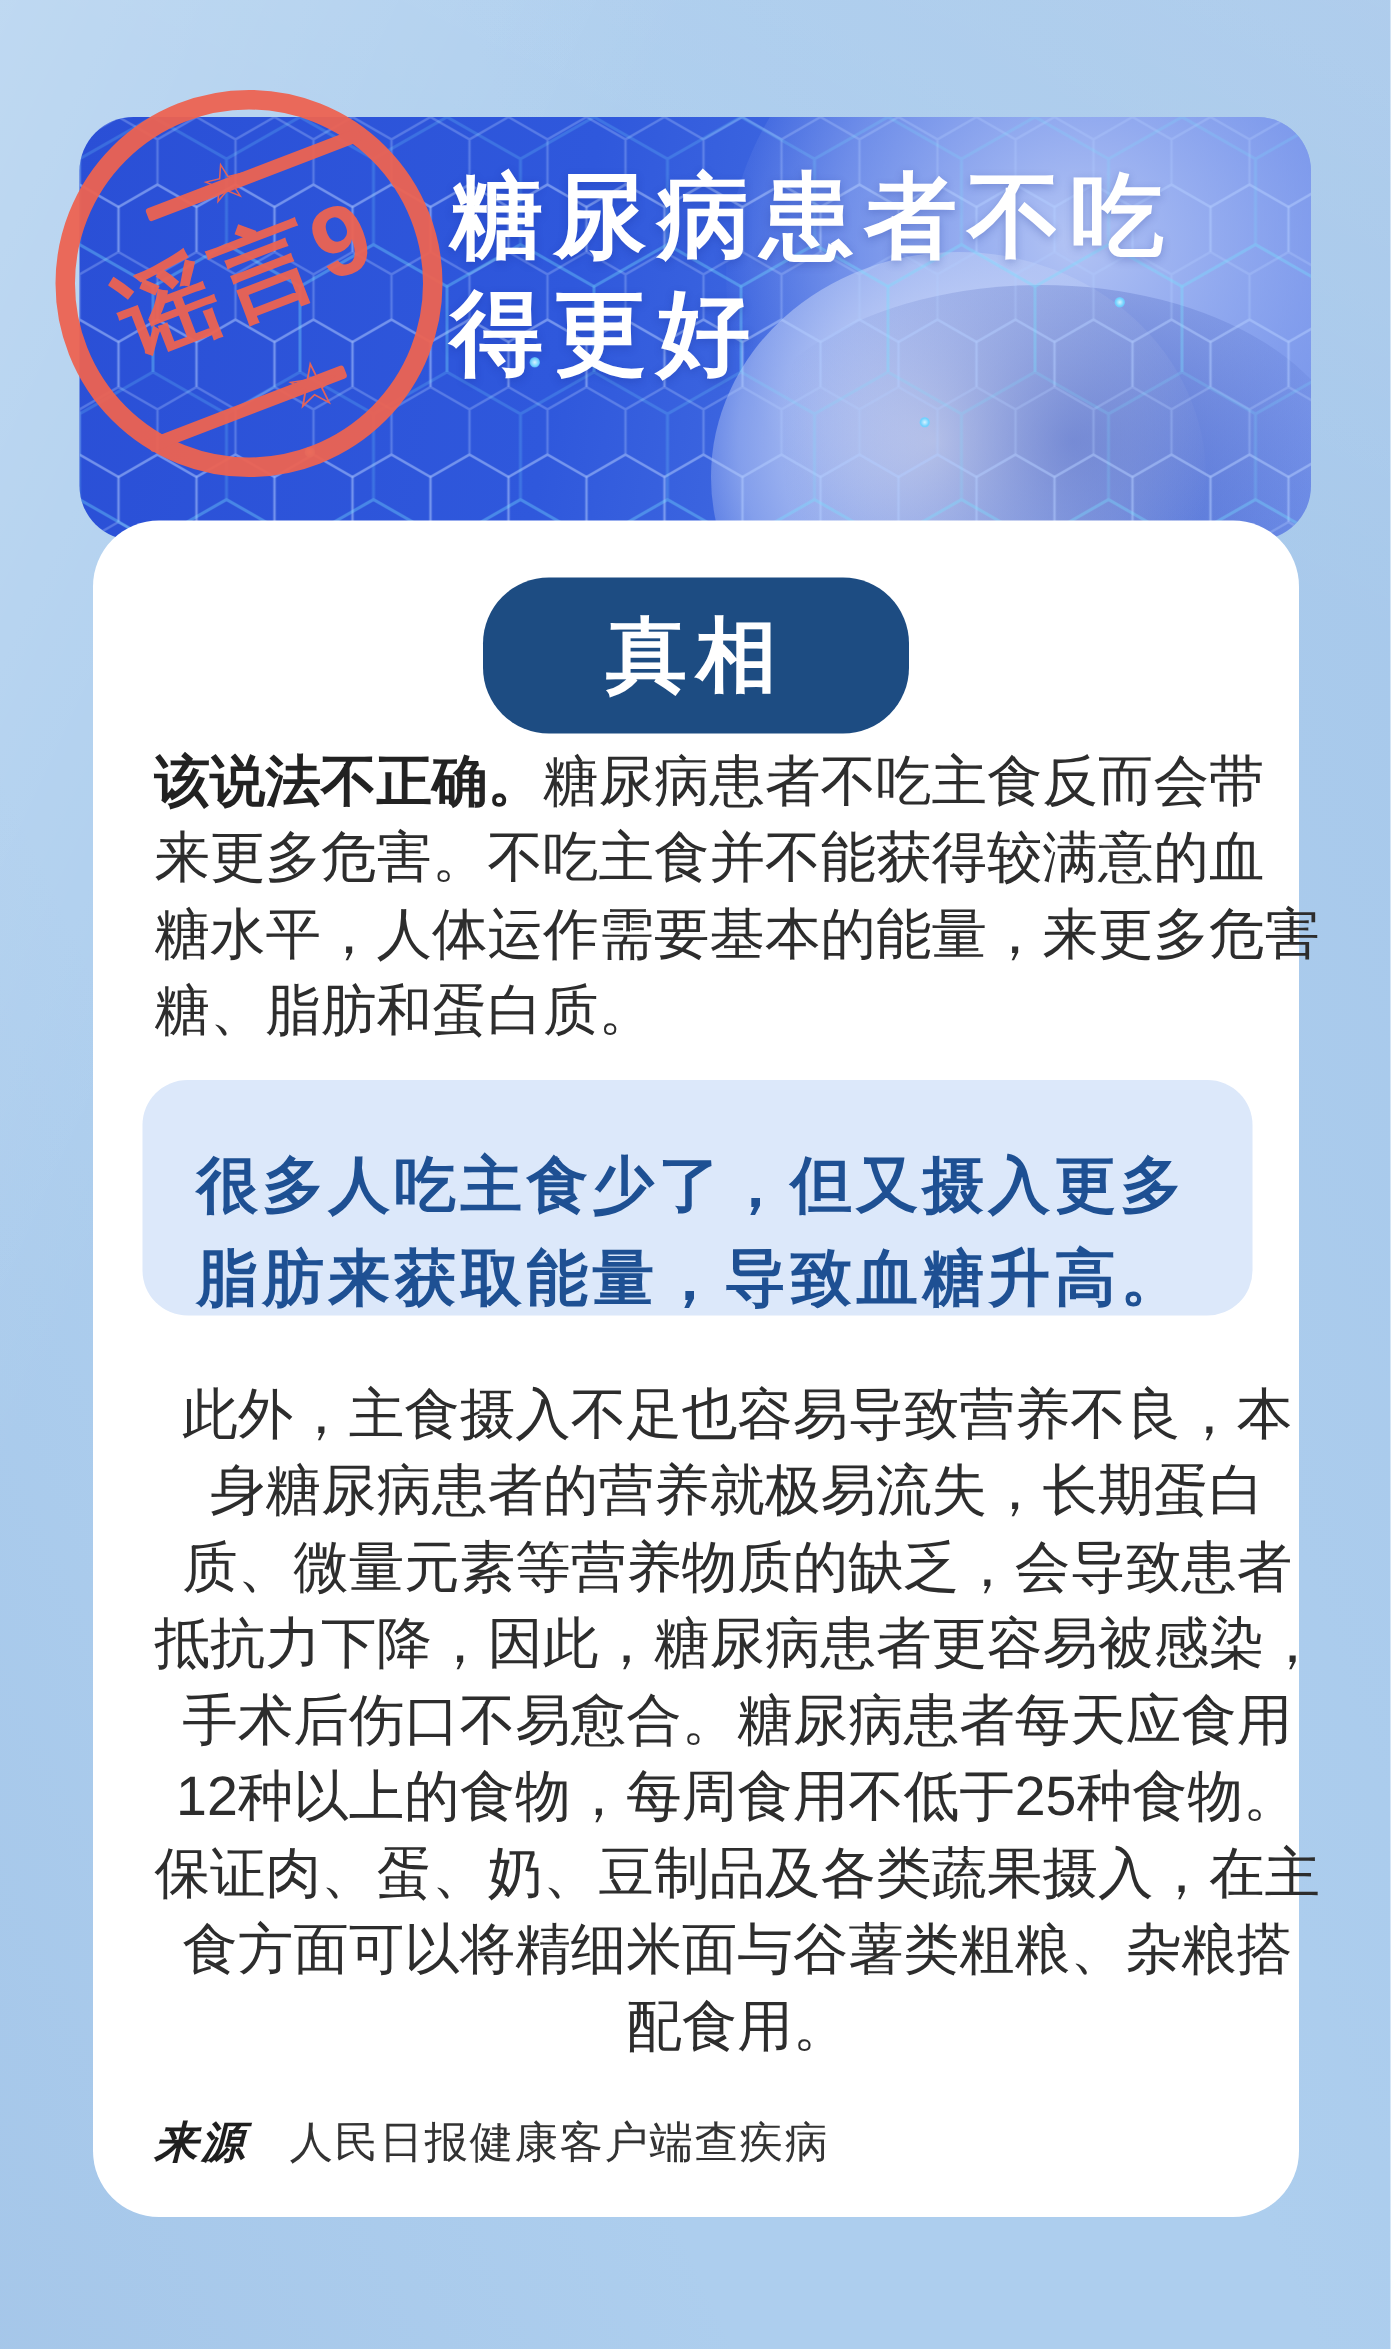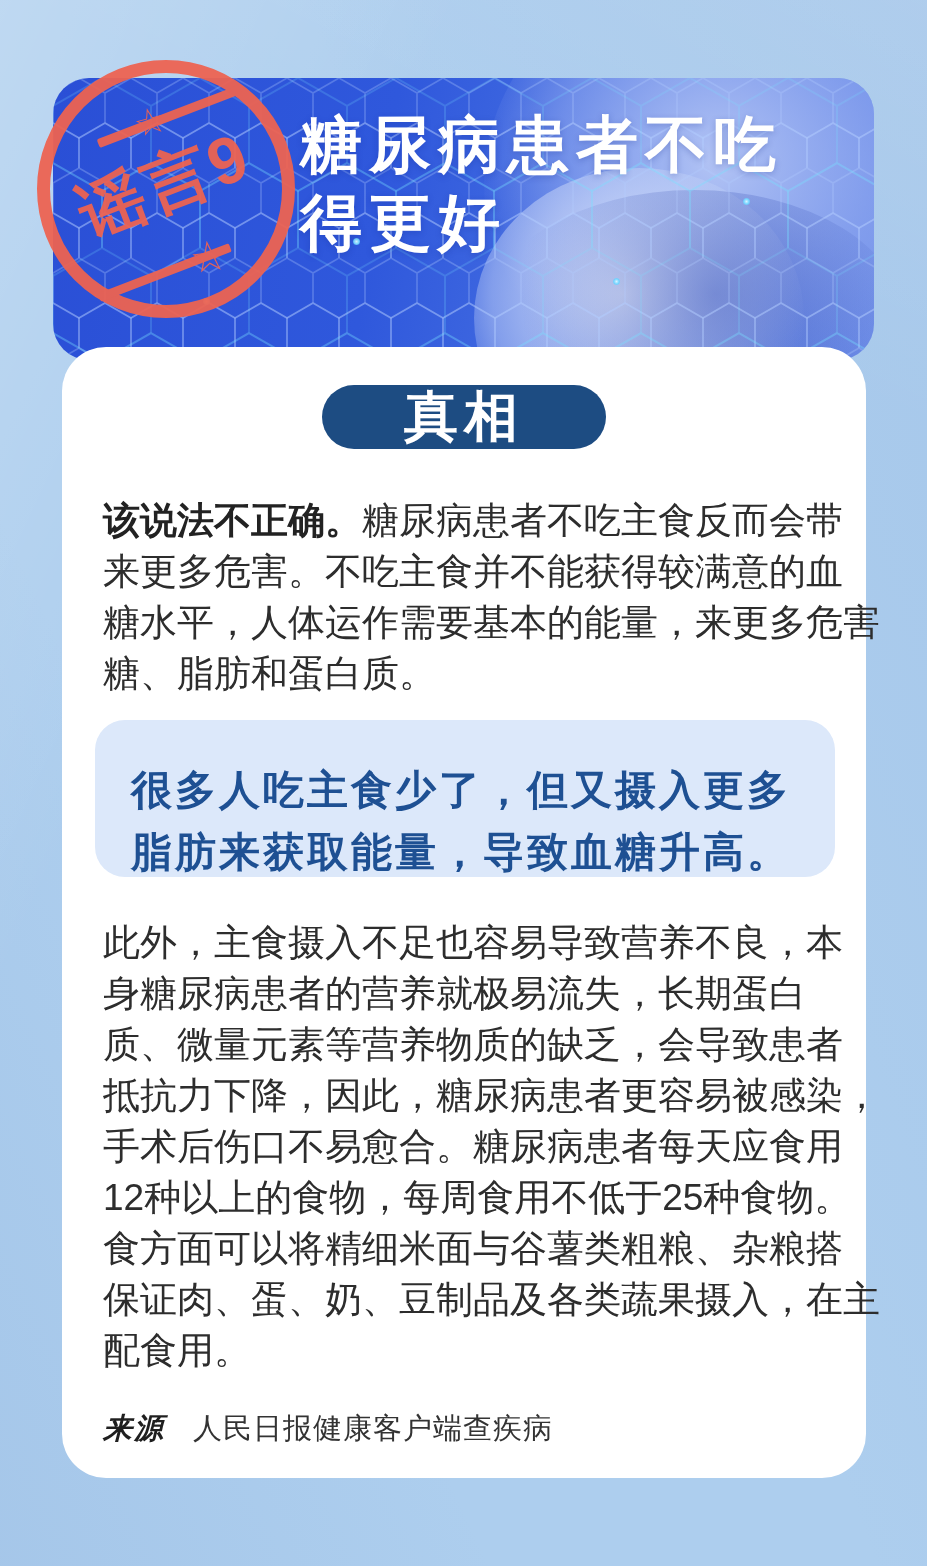--- a/index.html
+++ b/index.html
@@ -53,34 +53,34 @@
   .stamp-label { position:absolute; left:0; right:0; top:80px; text-align:center;
     color:#ee6351; font-weight:bold; font-size:66px; letter-spacing:3px; }
   .stamp-star { position:absolute; color:#ee6351; font-weight:bold; line-height:1; }
   .star1 { left:97px; top:44px; font-size:36px; transform:rotate(-14deg); }
   .star2 { left:153px; top:176px; font-size:42px; transform:rotate(-8deg); }
 
   
   .content-card { position:absolute; left:62px; top:347px; width:804px; height:1131px;
     background:#ffffff; border-radius:44px; }
   .badge { position:absolute; top:38px; left:50%; transform:translateX(-50%);
-    width:284px; height:64px; border-radius:44px; background:#1d4c82;
+    width:284px; height:104px; border-radius:44px; background:#1d4c82;
     display:flex; align-items:center; justify-content:center; }
   .badge-text { color:#ffffff; font-weight:bold; font-size:54px; letter-spacing:6px; }
 
   .para { position:absolute; color:#2d2d2d; font-size:37px; line-height:51px; white-space:nowrap; }
   .para1 { left:41px; top:148px; }
   .para .lead { font-weight:bold; color:#222222; }
 
   .callout { position:absolute; left:33px; top:373px; width:740px; height:157px;
     background:#dce8fa; border-radius:30px; }
   .callout-text { padding:25px 0 0 36px; color:#1e5093; font-weight:bold;
     font-size:41px; line-height:62px; letter-spacing:3px; white-space:nowrap;margin-top:14px; }
 
-  .para2 { left:41px; top:570px; }
+  .para2 { left:41px; top:570px;text-align:center; }
 
   .source { position:absolute; left:41px; top:1046px; display:flex; align-items:baseline;
     font-size:29px; }
   .source-label { font-weight:bold; color:#1f1f1f; letter-spacing:2px;font-style:italic; }
   .source-text { margin-left:28px; color:#333333; letter-spacing:1px;margin-top:16px; }
 </style>
 </head>
 <body>
 
 <div class="poster">
@@ -154,22 +154,22 @@
       </div>
     </div>
 
     <div class="para para2">
       <div>此外，主食摄入不足也容易导致营养不良，本</div>
       <div>身糖尿病患者的营养就极易流失，长期蛋白</div>
       <div>质、微量元素等营养物质的缺乏，会导致患者</div>
       <div>抵抗力下降，因此，糖尿病患者更容易被感染，</div>
       <div>手术后伤口不易愈合。糖尿病患者每天应食用</div>
       <div>12种以上的食物，每周食用不低于25种食物。</div>
+      <div>保证肉、蛋、奶、豆制品及各类蔬果摄入，在主</div>
       <div>食方面可以将精细米面与谷薯类粗粮、杂粮搭</div>
-      <div>保证肉、蛋、奶、豆制品及各类蔬果摄入，在主</div>
       <div>配食用。</div>
     </div>
 
     <div class="source">
       <span class="source-label">来源</span>
       <span class="source-text">人民日报健康客户端查疾病</span>
     </div>
 
   </div>
 

